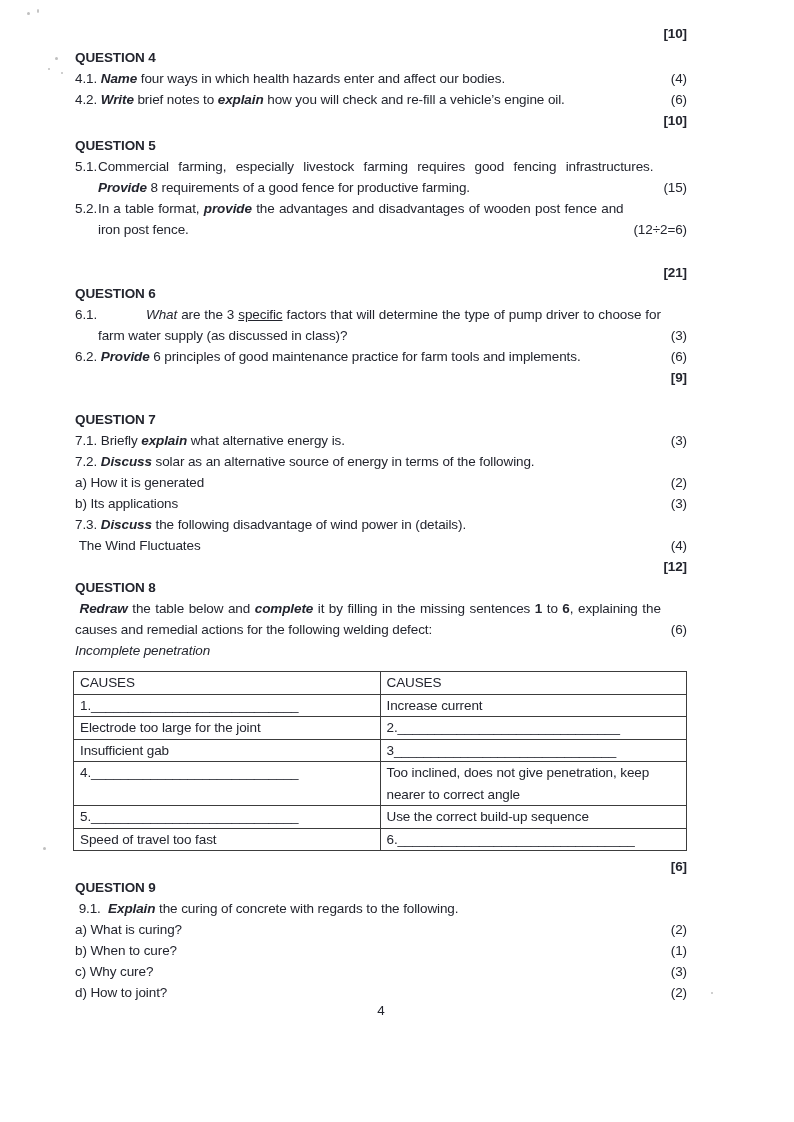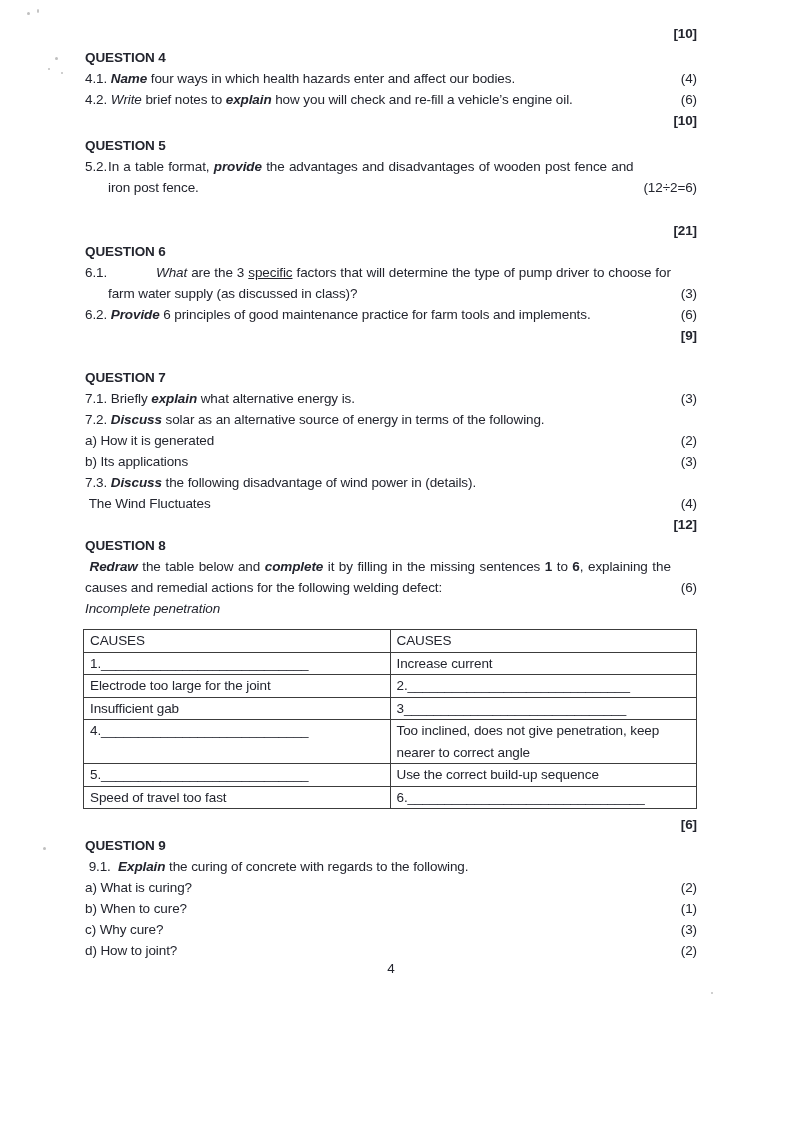--- a/index.html
+++ b/index.html
@@ -8,21 +8,21 @@
     width:794px;height:1122px;
     margin:0 auto;
     background:#ffffff;
     font-family:"Liberation Sans","DejaVu Sans",sans-serif;
     font-size:13.5px;
     line-height:21px;
     letter-spacing:-0.1px;
     color:#23252e;
     overflow:hidden;
   }
-  .content{position:absolute;left:85px;top:23px;width:612px;}
+  .content{position:absolute;left:75px;top:23px;width:612px;}
   .row{display:flex;align-items:baseline;min-height:21px;}
   .marks-row{justify-content:flex-end;font-weight:700;}
   .heading{font-weight:700;}
   .marker{flex:0 0 23px;white-space:pre;}
   .text{flex:1 1 auto;}
   .justify{text-align:justify;}
   .seg{white-space:pre-wrap;}
   .marks{margin-left:auto;padding-left:10px;white-space:nowrap;align-self:flex-end;}
   table.qtable{
     border-collapse:collapse;width:614px;margin:10px 0 5px -2px;
@@ -66,28 +66,33 @@
         <span class="total">[10]</span>
       </div>
       <div class="row" style="margin-top: 3px;">
         <span class="heading">QUESTION 4</span>
       </div>
       <div class="row">
         <div class="text"><span class="seg">4.1. </span><span class="seg" style="font-weight: 700; font-style: italic;">Name</span><span class="seg"> four ways in which health hazards enter and affect our bodies.</span></div>
         <span class="marks">(4)</span>
       </div>
       <div class="row">
-        <div class="text"><span class="seg">4.2. </span><span class="seg" style="font-weight: 400; font-style: italic;">Write</span><span class="seg"> brief notes to </span><span class="seg" style="font-weight: 700; font-style: italic;">explain</span><span class="seg"> how you will check and re-fill a vehicle’s engine oil.</span></div>
+        <div class="text"><span class="seg">4.2. </span><span class="seg" style="font-weight: 700; font-style: italic;">Write</span><span class="seg"> brief notes to </span><span class="seg" style="font-weight: 700; font-style: italic;">explain</span><span class="seg"> how you will check and re-fill a vehicle’s engine oil.</span></div>
         <span class="marks">(6)</span>
       </div>
       <div class="row marks-row">
         <span class="total">[10]</span>
       </div>
       <div class="row" style="margin-top: 4px; align-items: center;">
         <span class="heading">QUESTION 5</span>
+      </div>
+      <div class="row">
+        <span class="marker">5.1.</span>
+        <div class="text justify"><span class="seg">Commercial farming, especially livestock farming requires good fencing infrastructures. </span><span class="seg" style="font-weight: 700; font-style: italic;">Provide</span><span class="seg"> 8 requirements of a good fence for productive farming.</span></div>
+        <span class="marks">(15)</span>
       </div>
       <div class="row">
         <span class="marker">5.2.</span>
         <div class="text justify"><span class="seg">In a table format, </span><span class="seg" style="font-weight: 700; font-style: italic;">provide</span><span class="seg"> the advantages and disadvantages of wooden post fence and iron post fence.</span></div>
         <span class="marks">(12÷2=6)</span>
       </div>
       <div class="gap" style="height: 22px;"></div>
       <div class="row marks-row">
         <span class="total">[21]</span>
       </div>

